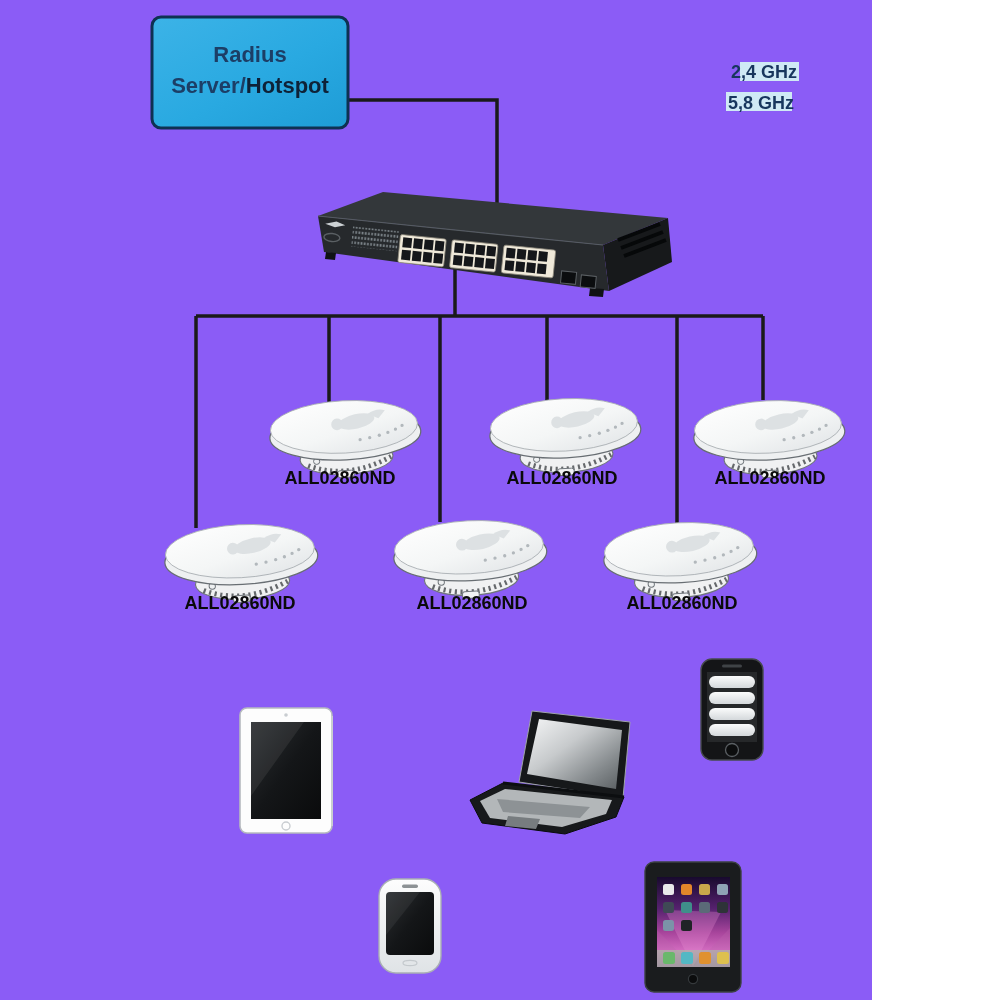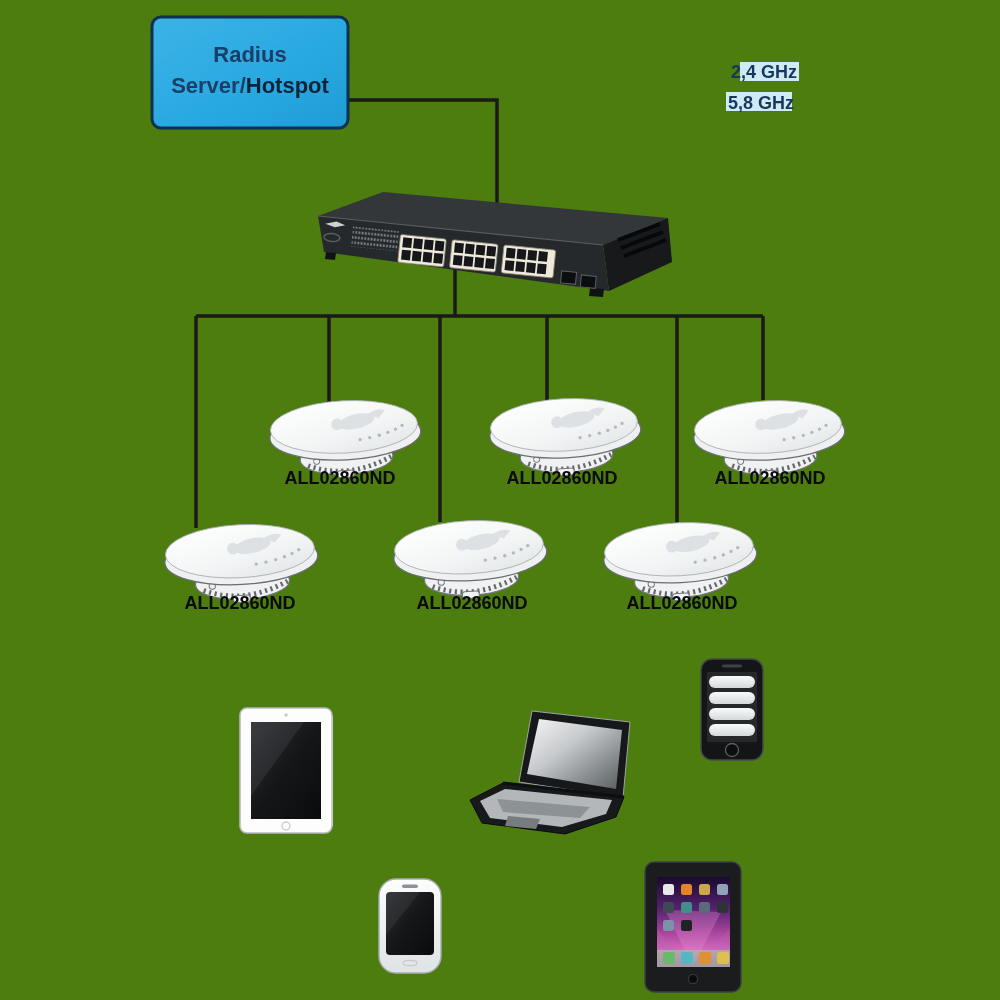--- a/index.html
+++ b/index.html
@@ -1,16 +1,16 @@
 <!DOCTYPE html>
 <html><head>
 <meta charset="utf-8">
 <style>
   html,body{margin:0;padding:0;background:#ffffff;}
-  .stage{width:1000px;height:1000px;position:relative;background:#4d7c0f;overflow:hidden;}
+  .stage{width:872px;height:1000px;position:relative;background:#8b5cf6;overflow:hidden;}
   svg text{font-family:"Liberation Sans","DejaVu Sans",sans-serif;}
   .ap-label{font-size:18px;font-weight:700;fill:#0a0a0a;}
   .legend-text{font-size:18px;font-weight:700;fill:#17365d;}
   .server-text{font-size:22px;font-weight:700;}
 </style>
 </head>
 <body>
 
 <div class="stage">
 <svg width="1000" height="1000" viewBox="0 0 1000 1000">

